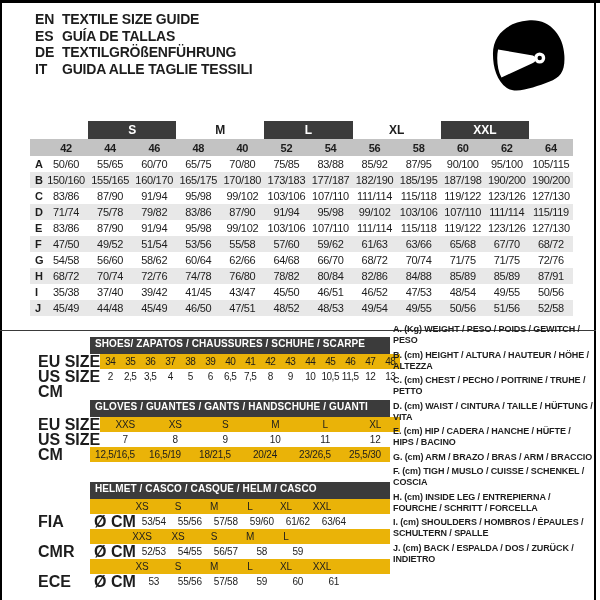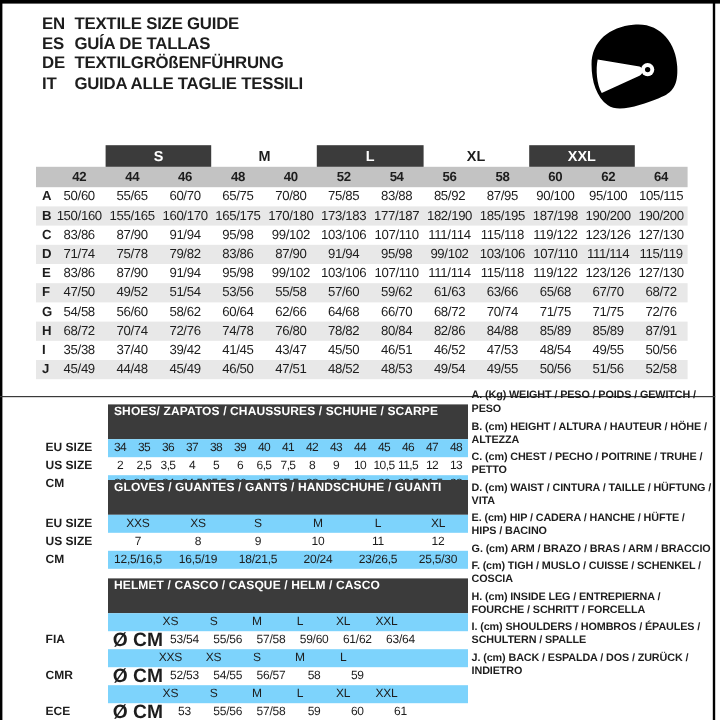--- a/index.html
+++ b/index.html
@@ -28,26 +28,26 @@
   .grp{flex:2;text-align:center;font-weight:700;font-size:12px;height:18px;line-height:18px}
   .grp-dark{background:#3b3b3b;color:#fff}
 
   .sep-line{position:absolute;left:0;top:330px;width:596px;height:1px;background:#3a3a3a}
 
   
   .subtable{position:absolute;left:30px;width:360px}
   #shoes-table{top:337px}
   #gloves-table{top:400px}
   #helmet-table{top:482px}
-  .bar{margin-left:60px;width:300px;height:29px;background:#3b3b3b;color:#fff;font-weight:700;
+  .bar{margin-left:60px;width:300px;height:17px;background:#3b3b3b;color:#fff;font-weight:700;
        font-size:10px;line-height:14px;padding-left:5px;letter-spacing:0.1px;white-space:nowrap}
   .brow{display:flex;height:15px;align-items:center}
-  .gut{flex:0 0 60px;font-weight:700;font-size:10px;padding-left:8px;white-space:nowrap}
+  .gut{flex:0 0 60px;font-weight:700;font-size:16px;padding-left:8px;white-space:nowrap}
   .vals{display:flex;width:300px;height:15px;align-items:center}
-  .vals.gray{background:#7dd3fc}
+  .vals.gray{background:#eab308}
   .scell{flex:0 0 20px;text-align:center;font-size:10px;letter-spacing:-0.5px;white-space:nowrap}
   .gcell{flex:0 0 50px;text-align:center;font-size:10px;letter-spacing:-0.2px;white-space:nowrap}
   .hunit{flex:0 0 34px;font-weight:700;font-size:16px;padding-left:4px;white-space:nowrap}
   .hcell{flex:0 0 36px;text-align:center;font-size:10px;letter-spacing:-0.2px;white-space:nowrap}
 
   
   #legend{position:absolute;left:393px;top:324px;width:200px}
   .legend-item{font-size:9px;font-weight:700;line-height:11px;margin-bottom:3.5px;letter-spacing:-0.1px}
 </style>
 </head>
@@ -303,37 +303,20 @@
           <div class="scell">9</div>
           <div class="scell">10</div>
           <div class="scell">10,5</div>
           <div class="scell">11,5</div>
           <div class="scell">12</div>
           <div class="scell">13</div>
         </div>
       </div>
       <div class="brow">
         <div class="gut">CM</div>
-        <div class="vals gray">
-          <div class="scell">23</div>
-          <div class="scell">23,5</div>
-          <div class="scell">24</div>
-          <div class="scell">24,5</div>
-          <div class="scell">25,5</div>
-          <div class="scell">26</div>
-          <div class="scell">27</div>
-          <div class="scell">27,5</div>
-          <div class="scell">28</div>
-          <div class="scell">28,5</div>
-          <div class="scell">29</div>
-          <div class="scell">30</div>
-          <div class="scell">30,5</div>
-          <div class="scell">31,5</div>
-          <div class="scell">32</div>
-        </div>
       </div>
     </div>
   <div id="gloves-table" class="subtable">
       <div class="bar">GLOVES / GUANTES / GANTS / HANDSCHUHE / GUANTI</div>
       <div class="brow">
         <div class="gut">EU SIZE</div>
         <div class="vals gray">
           <div class="gcell">XXS</div>
           <div class="gcell">XS</div>
           <div class="gcell">S</div>

